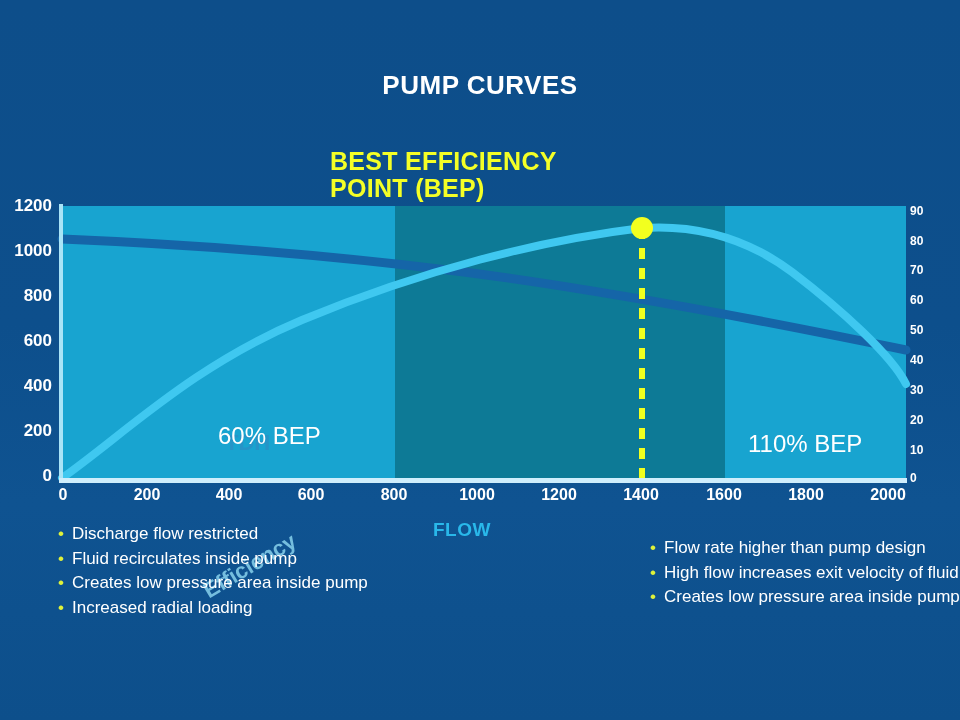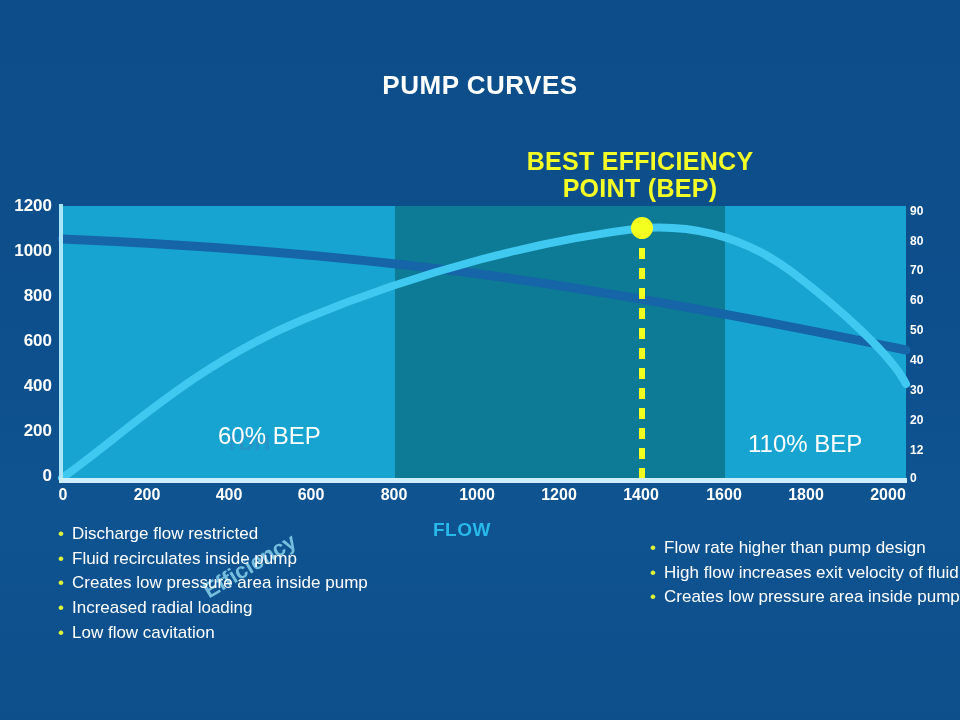--- a/index.html
+++ b/index.html
@@ -15,21 +15,21 @@
     background:linear-gradient(180deg,#0d4e8a 0%,#0d4f8c 45%,#0f5391 70%,#0d4f8b 100%);
   }
   .title{
     position:absolute;left:0;right:0;top:70px;
     text-align:center;
     color:#ffffff;
     font-size:26px;font-weight:bold;letter-spacing:.5px;
   }
   .bep-title{
     position:absolute;left:330px;width:620px;top:148px;
-    text-align:center;color:#f4ff26;
+    color:#f4ff26;
     font-size:25px;font-weight:bold;line-height:1.08;
     letter-spacing:.3px;
   }
   .bep-title .l2{display:block;}
 
   
   .chart-wrap{position:absolute;left:0;top:0;width:960px;height:720px;}
   .plot{
     position:absolute;left:62px;top:206px;width:844px;height:272px;
     background:#18a4d0;
@@ -160,21 +160,21 @@
 
   <div class="ylabels-right">
     <span style="top:11px">90</span>
     <span style="top:41px">80</span>
     <span style="top:70px">70</span>
     <span style="top:100px">60</span>
     <span style="top:130px">50</span>
     <span style="top:160px">40</span>
     <span style="top:190px">30</span>
     <span style="top:220px">20</span>
-    <span style="top:250px">12</span>
+    <span style="top:250px">10</span>
     <span style="top:278px">0</span>
   </div>
 
   <div class="xlabels">
     <span style="left:63px">0</span>
     <span style="left:147px">200</span>
     <span style="left:229px">400</span>
     <span style="left:311px">600</span>
     <span style="left:394px">800</span>
     <span style="left:477px">1000</span>
@@ -192,21 +192,20 @@
   <div class="zone-label label-60">60% BEP</div>
   <div class="zone-label label-110">110% BEP</div>
 </div>
 
 <div class="bullets bullets-left">
   <ul>
     <li>Discharge flow restricted</li>
     <li>Fluid recirculates inside pump</li>
     <li>Creates low pressure area inside pump</li>
     <li>Increased radial loading</li>
-    <li>Low flow cavitation</li>
   </ul>
 </div>
 
 <div class="bullets bullets-right">
   <ul>
     <li>Flow rate higher than pump design</li>
     <li>High flow increases exit velocity of fluid</li>
     <li>Creates low pressure area inside pump</li>
   </ul>
 </div>

